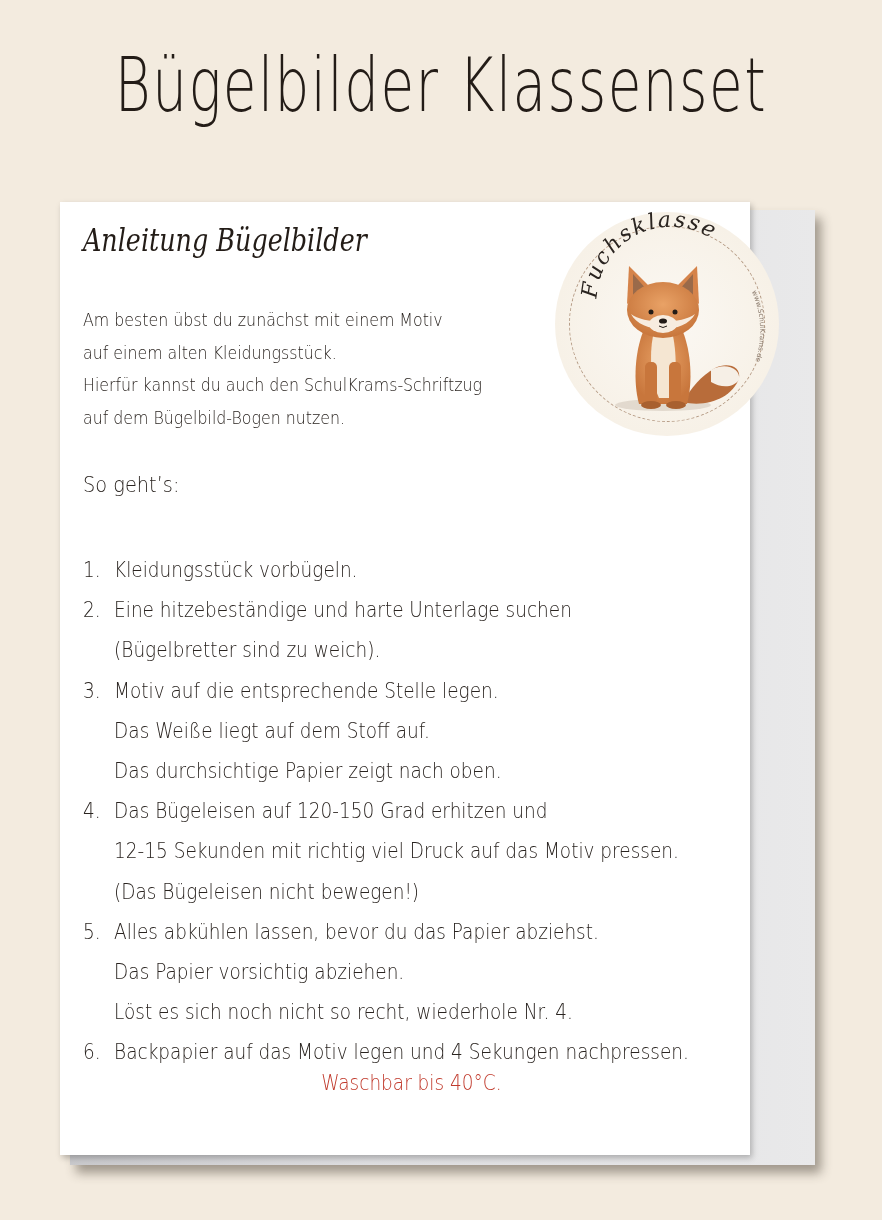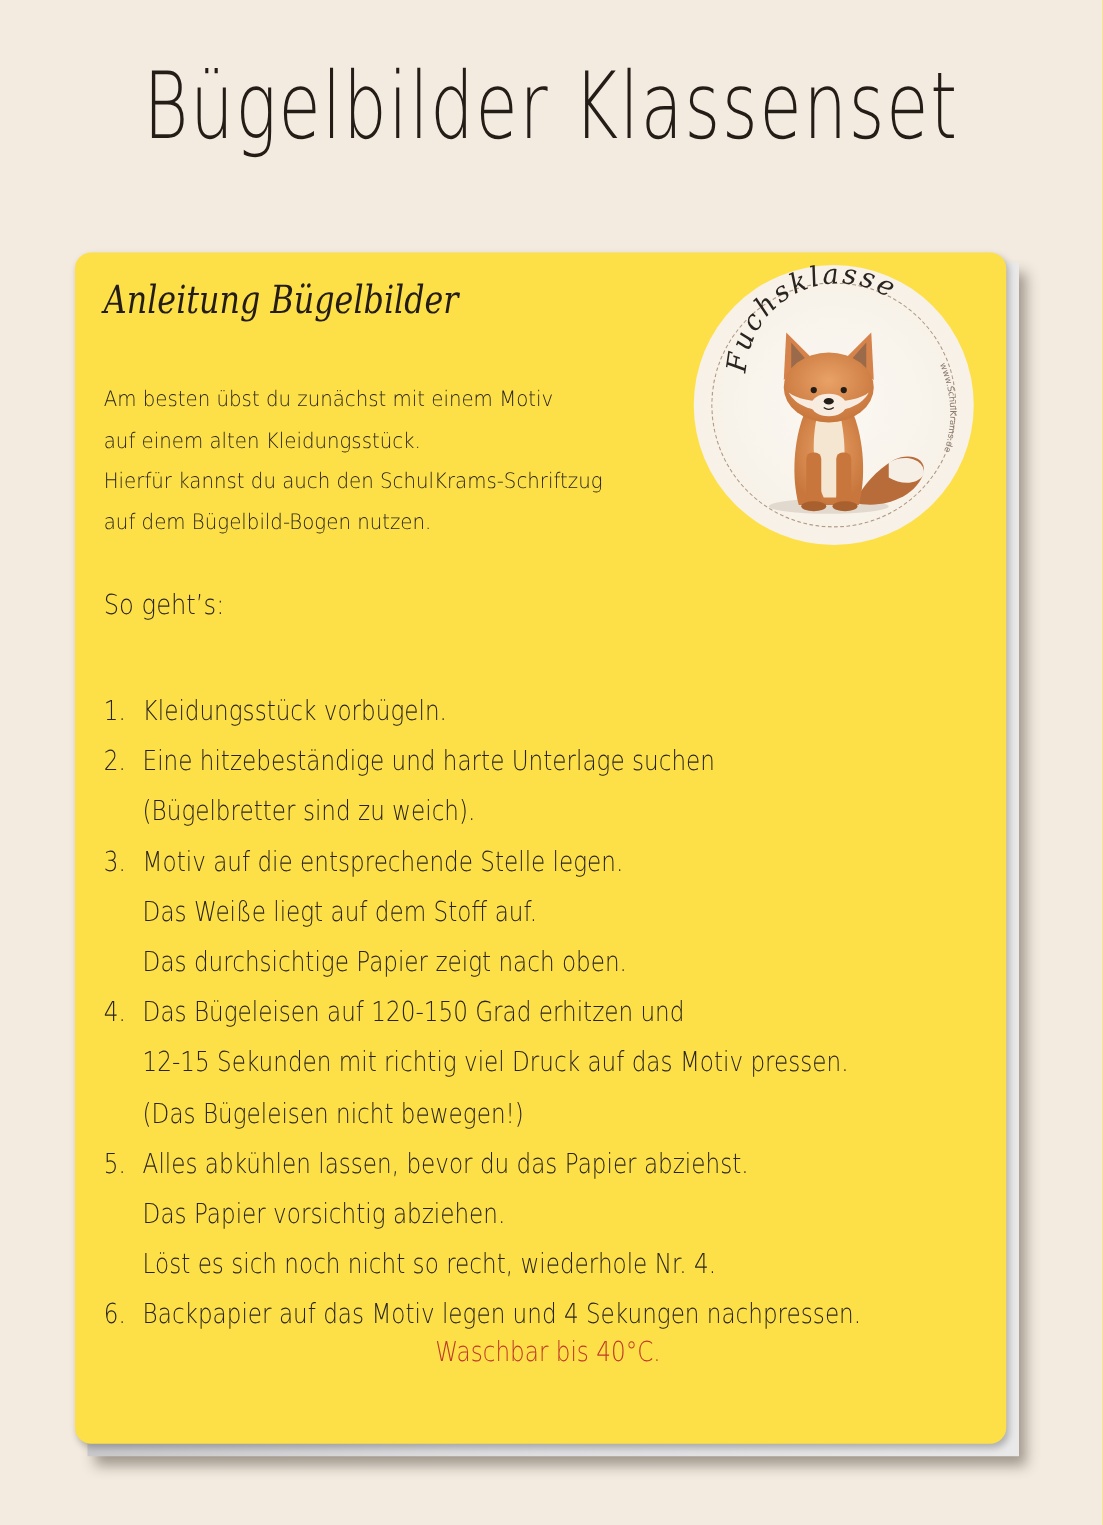--- a/index.html
+++ b/index.html
@@ -27,24 +27,23 @@
   .back-sheet {
     position: absolute;
     left: 70px; top: 210px;
     width: 745px; height: 955px;
     background: linear-gradient(90deg, #c9c9cc 0%, #dedee0 40%, #e9e9ea 100%);
     box-shadow: 6px 8px 10px rgba(60,50,40,0.45);
   }
   .sheet {
     position: absolute;
     left: 60px; top: 202px;
-    width: 745px; height: 953px;
-    background: #fde047;
+    width: 690px; height: 953px;
+    background: #ffffff;
     box-shadow: 2px 3px 6px rgba(0,0,0,0.25);
-    border-radius: 13px;
   }
   .sheet-heading {
     position: absolute;
     left: 23px; top: 20px;
     font-family: "DejaVu Serif", serif;
     font-style: italic;
     font-size: 31px;
     transform: scaleX(0.82);
     transform-origin: left center;
     color: #231c17;

